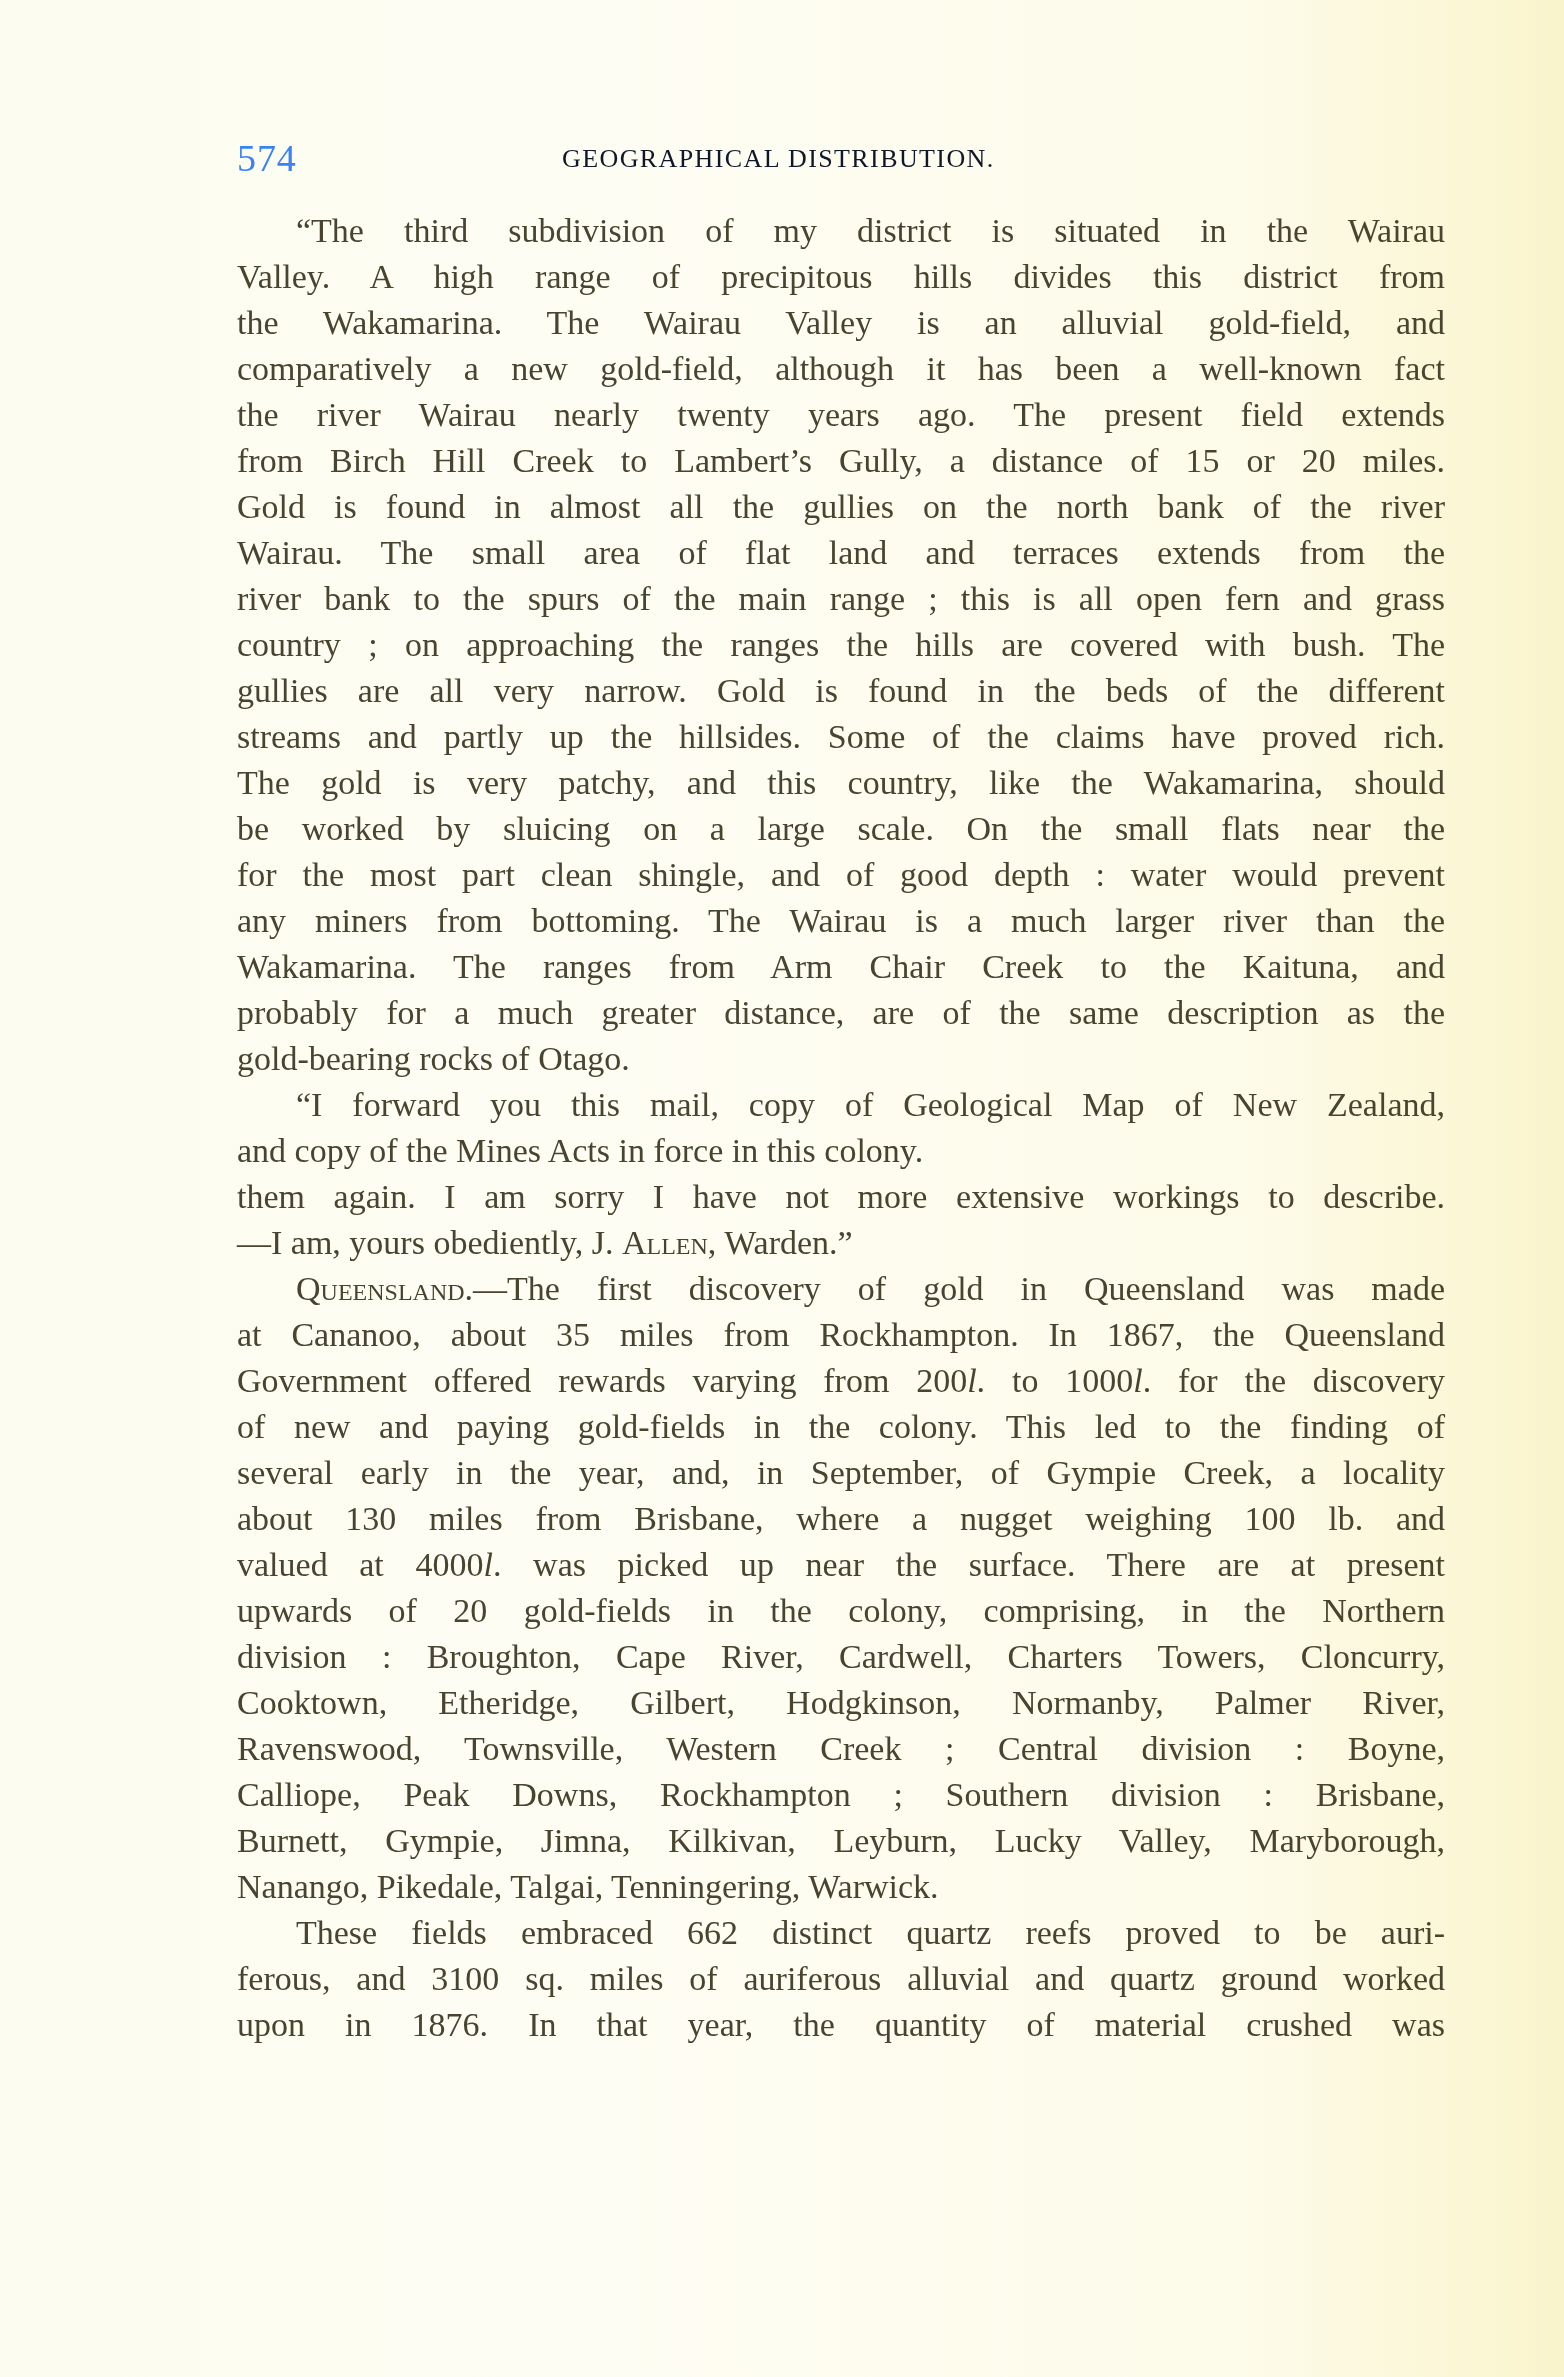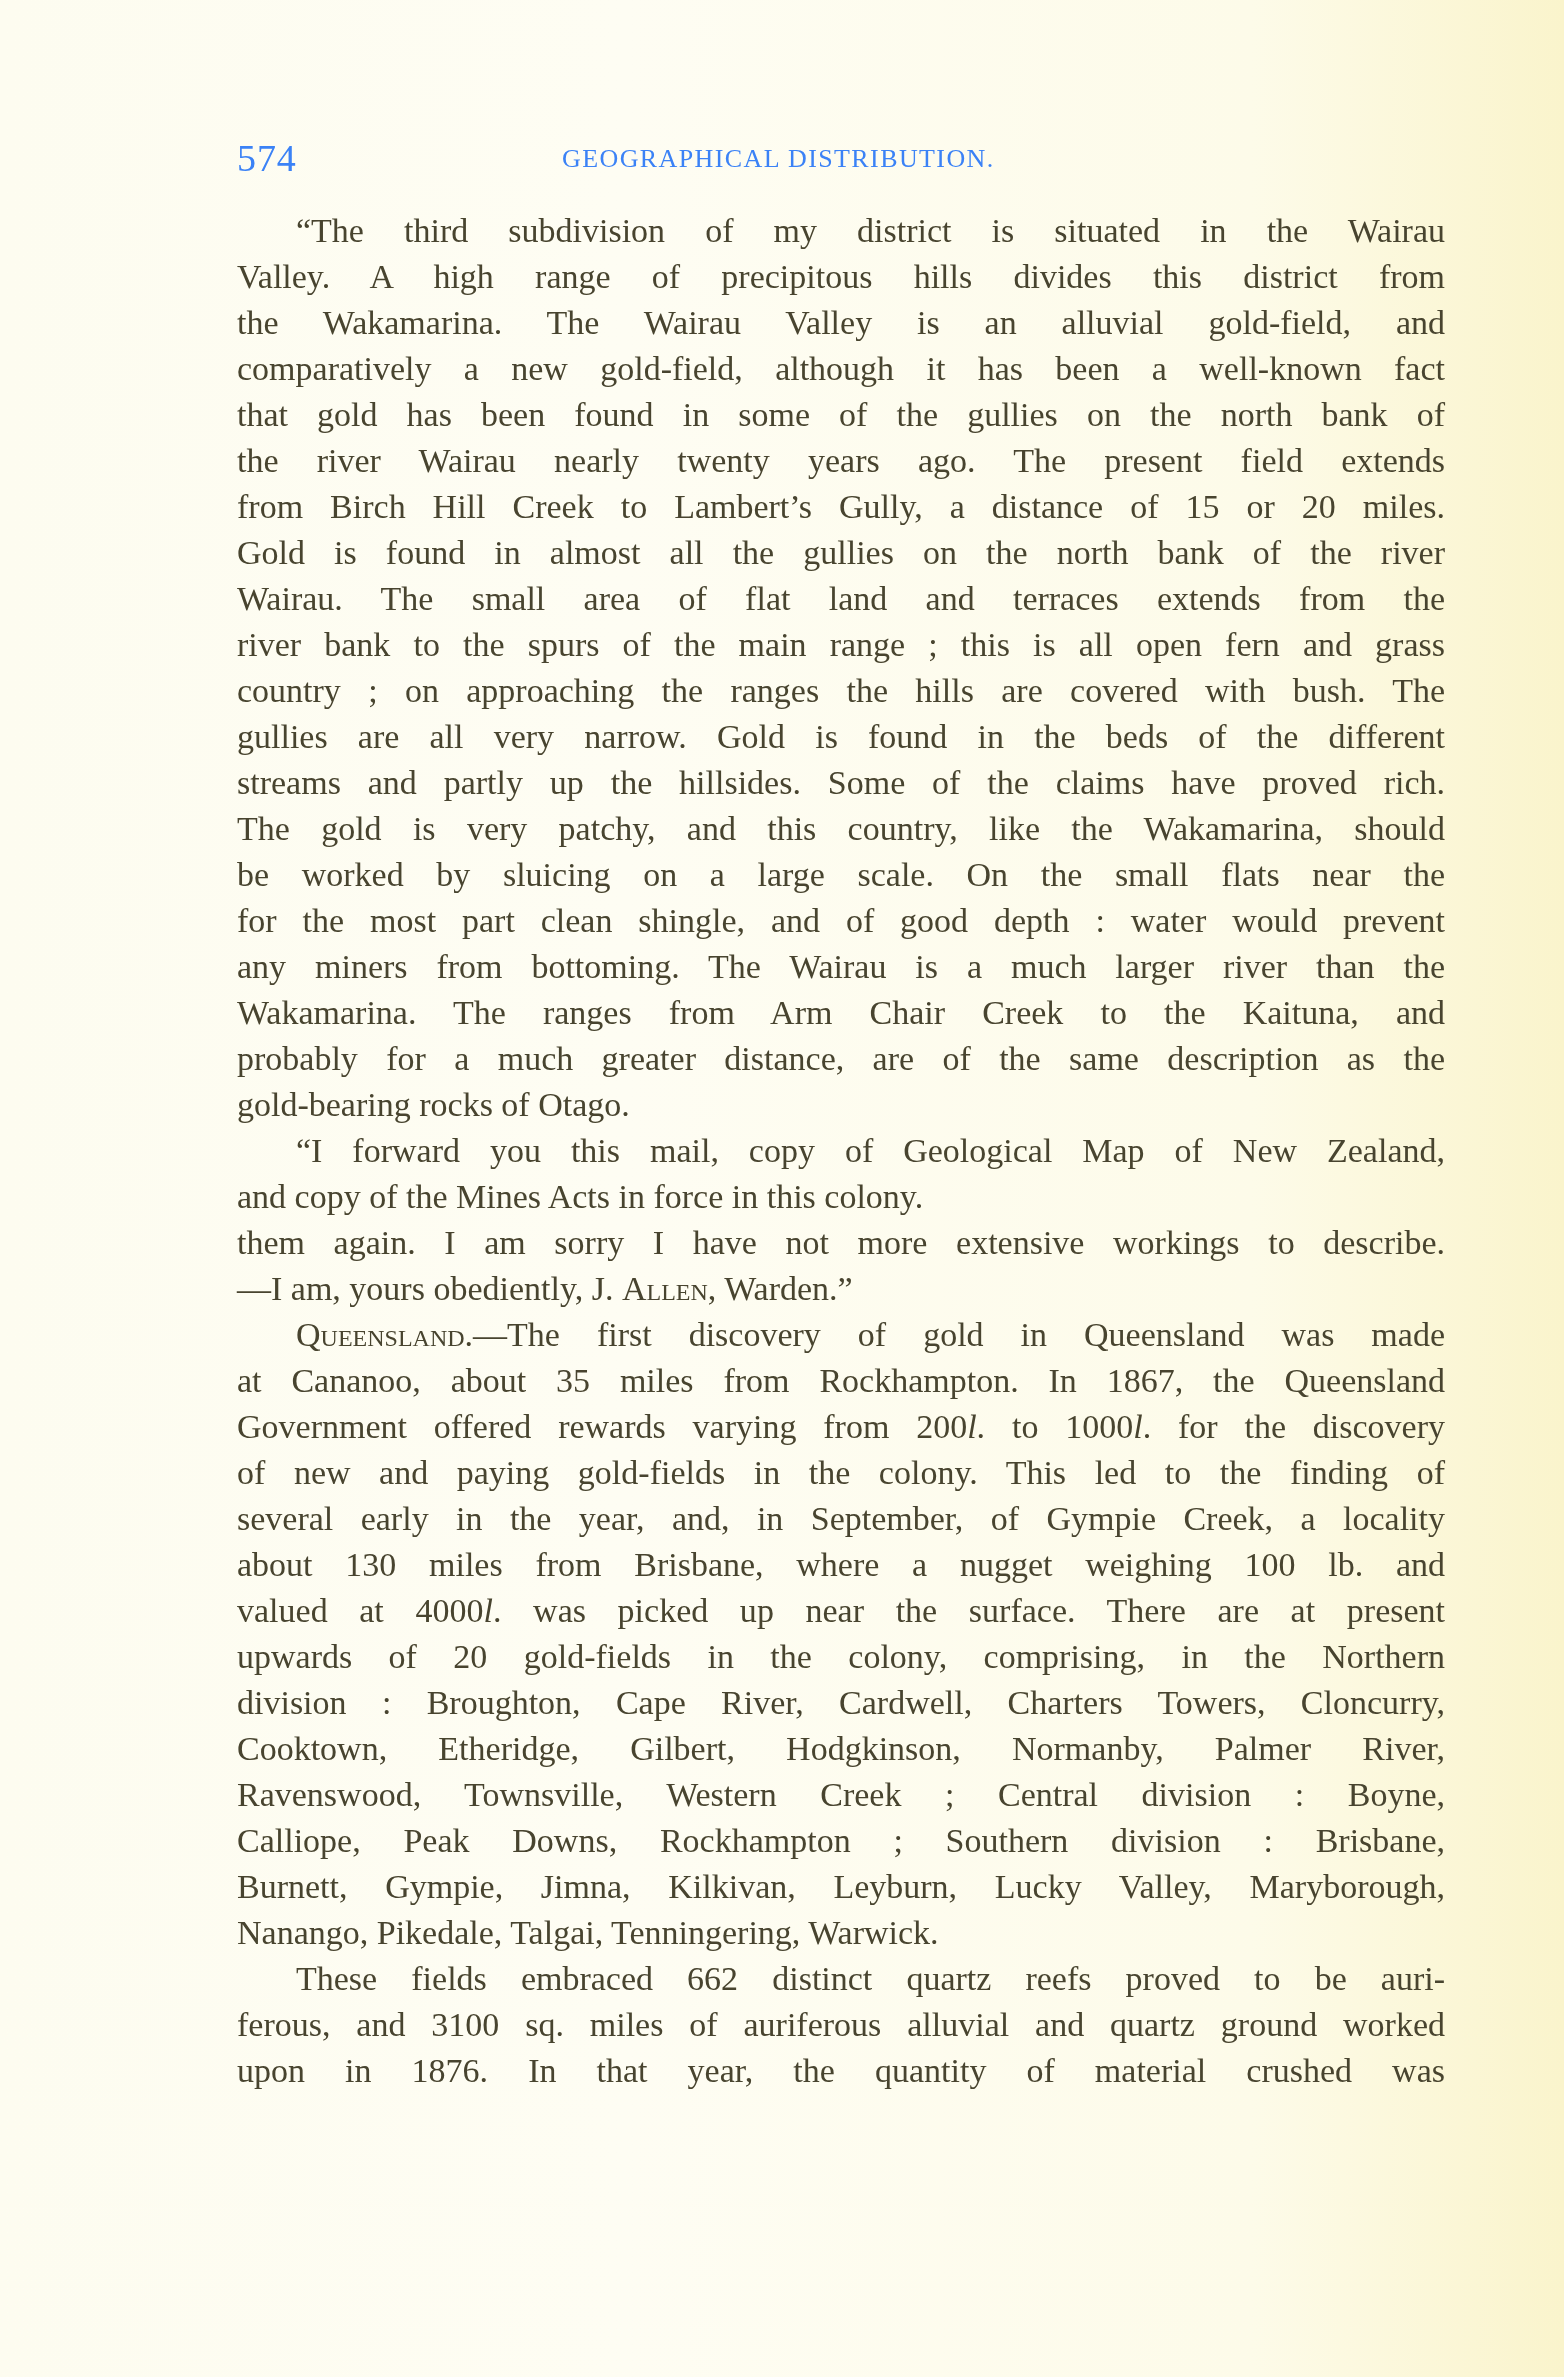--- a/index.html
+++ b/index.html
@@ -39,21 +39,21 @@
       letter-spacing: 0.9px;
     }
     .running-title {
       position: absolute;
       left: 325px;
       top: 5.4px;
       font-family: "Liberation Serif", serif;
       font-size: 26px;
       line-height: 45px;
       letter-spacing: 1.4px;
-      color: #3b82f6;
+      color: #0f172a;
     }
     .body-text {
       position: absolute;
       left: 237px;
       top: 208px;
       width: 1208px;
     }
     .line {
       display: block;
       height: 46px;
@@ -78,21 +78,20 @@
   <div class="running-head">
     <span class="page-number">574</span>
     <span class="running-title">GEOGRAPHICAL DISTRIBUTION.</span>
   </div>
 
   <div class="body-text" id="body-text">
       <div class="line indent">“The third subdivision of my district is situated in the Wairau</div>
       <div class="line">Valley.  A high range of precipitous hills divides this district from</div>
       <div class="line">the Wakamarina.  The Wairau Valley is an alluvial gold-field, and</div>
       <div class="line">comparatively a new gold-field, although it has been a well-known fact</div>
-      <div class="line">that gold has been found in some of the gullies on the north bank of</div>
       <div class="line">the river Wairau nearly twenty years ago.  The present field extends</div>
       <div class="line">from Birch Hill Creek to Lambert’s Gully, a distance of 15 or 20 miles.</div>
       <div class="line">Gold is found in almost all the gullies on the north bank of the river</div>
       <div class="line">Wairau.  The small area of flat land and terraces extends from the</div>
       <div class="line">river bank to the spurs of the main range ; this is all open fern and grass</div>
       <div class="line">country ; on approaching the ranges the hills are covered with bush.  The</div>
       <div class="line">gullies are all very narrow.  Gold is found in the beds of the different</div>
       <div class="line">streams and partly up the hillsides.  Some of the claims have proved rich.</div>
       <div class="line">The gold is very patchy, and this country, like the Wakamarina, should</div>
       <div class="line">be worked by sluicing on a large scale.  On the small flats near the</div>

